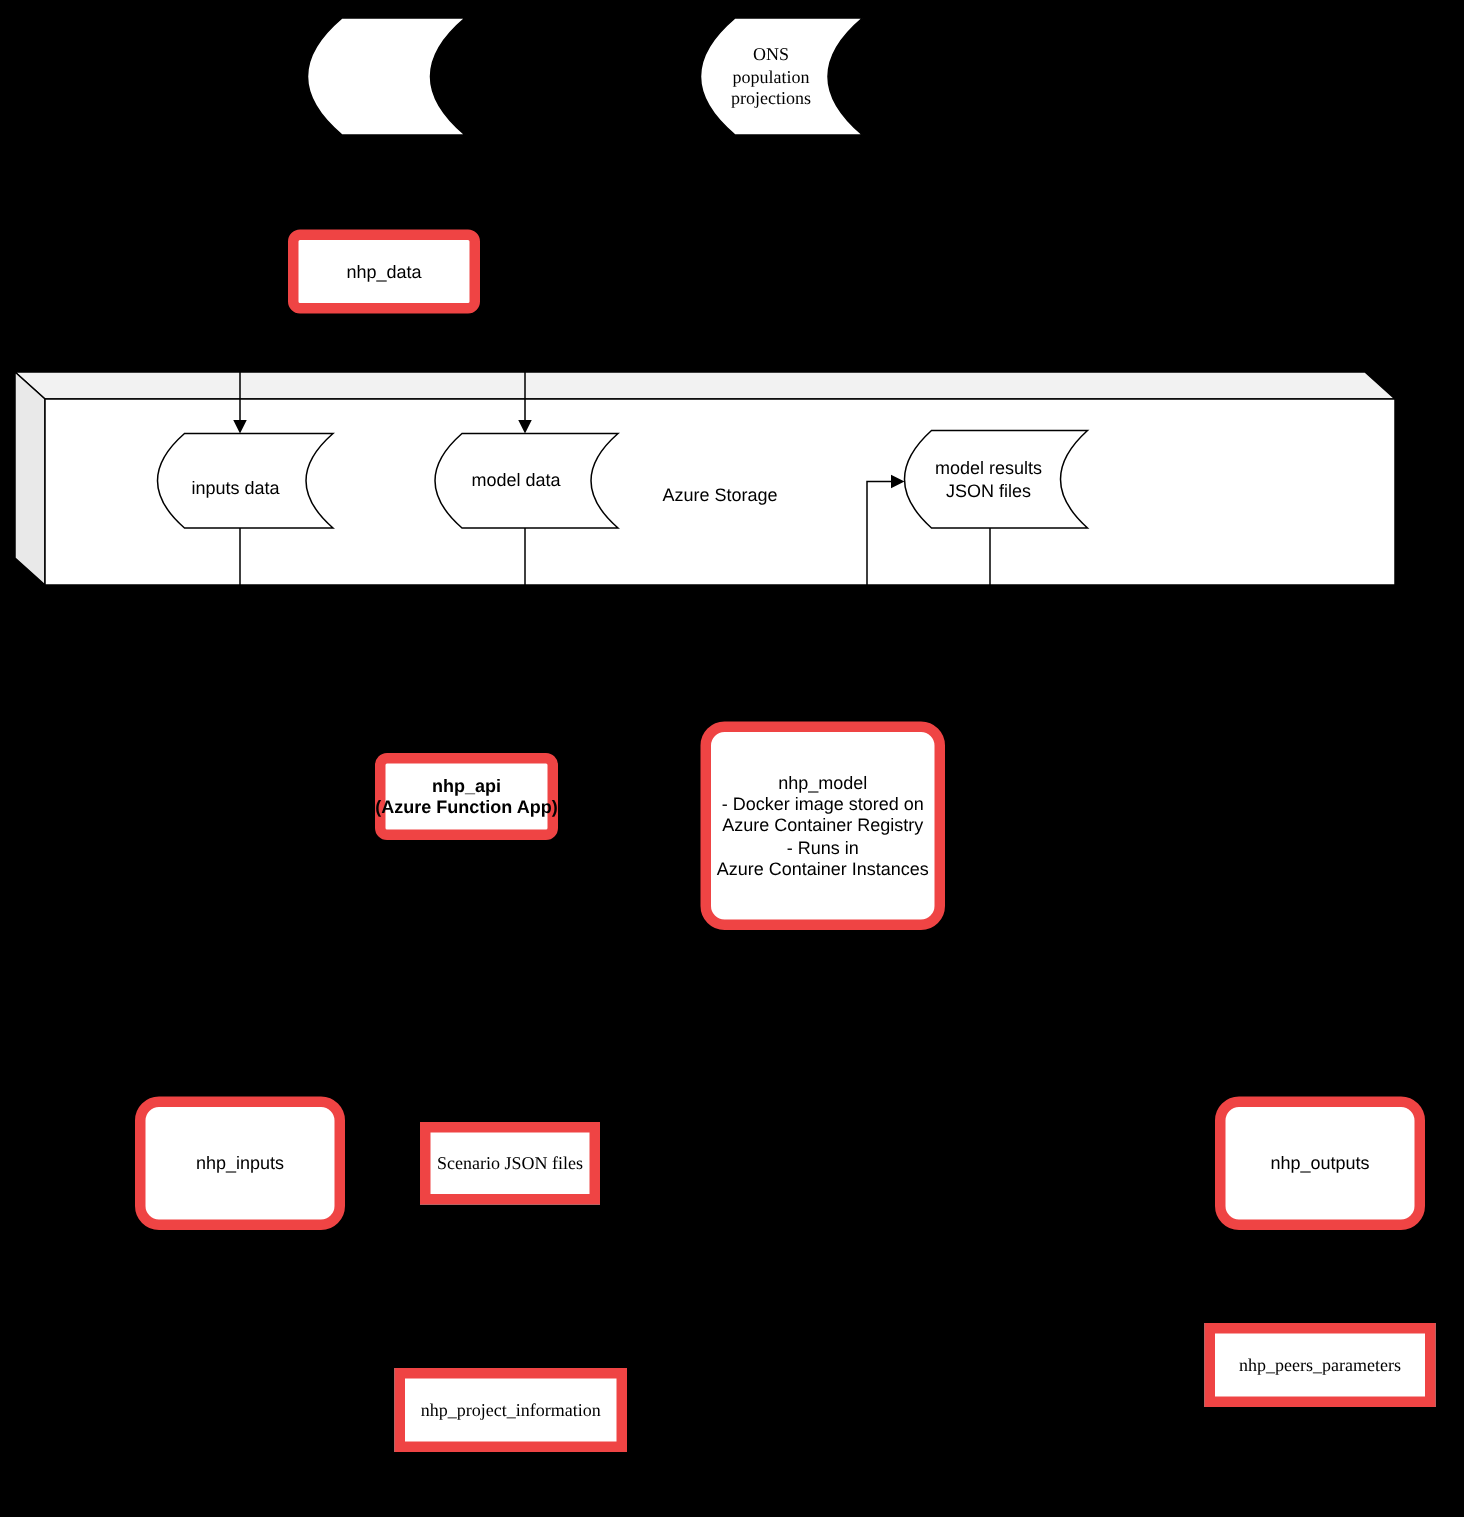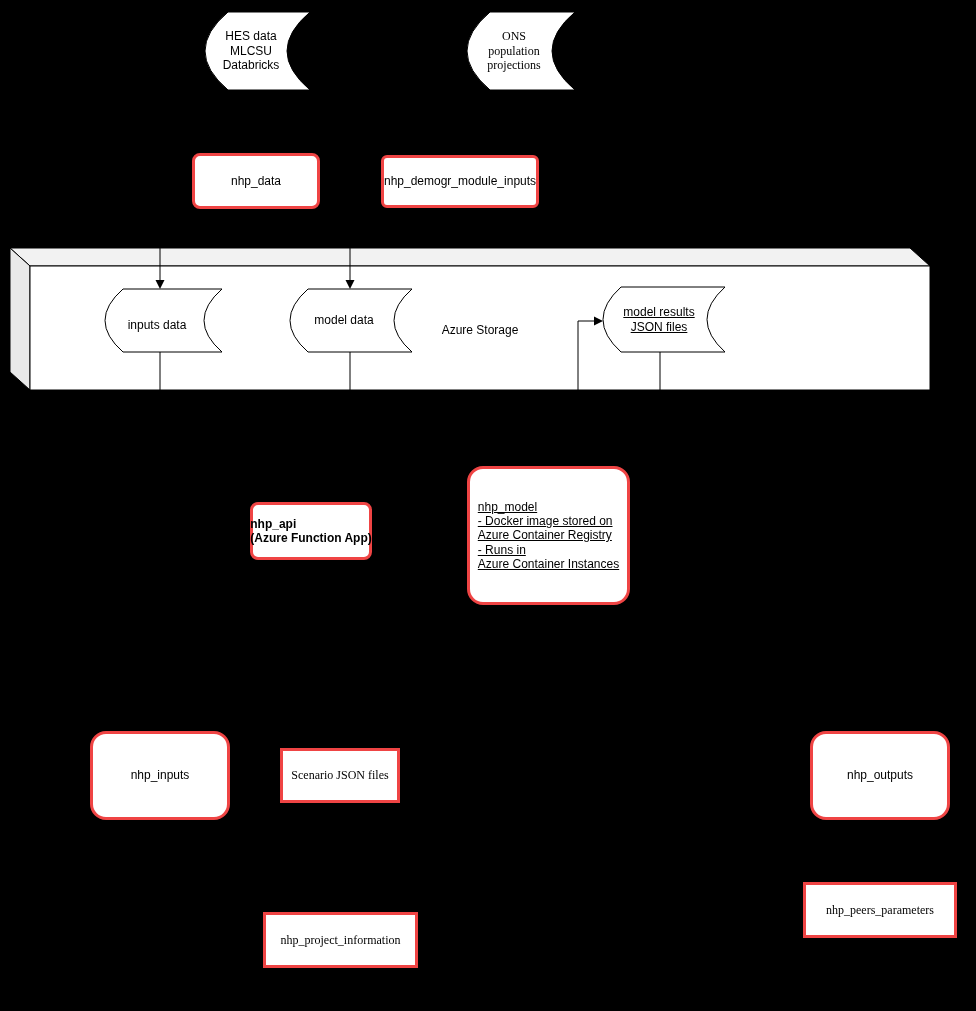--- a/index.html
+++ b/index.html
@@ -18,24 +18,25 @@
     overflow: hidden;
   }
   #diagram-svg {
     position: absolute;
     left: 0;
     top: 0;
   }
   .node {
     position: absolute;
     background: #ffffff;
-    border: 3px solid #ef4444;
+    border: 7px solid #ef4444;
     display: flex;
     align-items: center;
     justify-content: center;
+    text-align: center;
     white-space: pre;
     line-height: 1.2;
     box-sizing: border-box;
   }
   .svg-label {
     position: absolute;
     display: flex;
     align-items: center;
     justify-content: center;
     text-align: center;
@@ -79,45 +80,41 @@
       <path d="M 621 287 L 725 287 Q 689 319.5 725 352 L 621 352 Q 585 319.5 621 287 Z"></path>
     </g>
 
     <g fill="#000000" stroke="none">
       <polygon points="160,289 155.5,280 164.5,280"></polygon>
       <polygon points="350,289 345.5,280 354.5,280"></polygon>
       <polygon points="603,321 594,316.5 594,325.5"></polygon>
     </g>
   </svg>
 
-  <div class="svg-label" style="left:205px; top:12px; width:92px; height:78px;">HES data
-MLCSU
-Databricks</div>
 
   <div class="svg-label" style="left:467px; top:12px; width:94px; height:78px;font-family:Liberation Serif, serif;">ONS
 population
 projections</div>
 
   <div class="svg-label" style="left:408px; top:320px; width:144px; height:20px;">Azure Storage</div>
 
   <div class="svg-label" style="left:107px; top:289px; width:100px; height:73px;">inputs data</div>
 
   <div class="svg-label" style="left:292px; top:289px; width:104px; height:63px;">model data</div>
 
-  <div class="svg-label" style="left:607px; top:287px; width:104px; height:65px;text-decoration:underline;">model results
+  <div class="svg-label" style="left:607px; top:287px; width:104px; height:65px;">model results
 JSON files</div>
 
   <div class="node r8" style="left:192px; top:153px; width:128px; height:56px;">nhp_data</div>
 
-  <div class="node r6" style="left:381px; top:155px; width:158px; height:53px;">nhp_demogr_module_inputs</div>
 
   <div class="node r8" style="left:250px; top:502px; width:122px; height:58px;font-weight:bold;">nhp_api
 (Azure Function App)</div>
 
-  <div class="node r16" style="left:467px; top:466px; width:163px; height:139px;text-decoration:underline;">nhp_model
+  <div class="node r16" style="left:467px; top:481px; width:163px; height:139px;">nhp_model
 - Docker image stored on
 Azure Container Registry
 - Runs in
 Azure Container Instances</div>
 
   <div class="node r16" style="left:90px; top:731px; width:140px; height:89px;">nhp_inputs</div>
 
   <div class="node r0" style="left:280px; top:748px; width:120px; height:55px;">Scenario JSON files</div>
 
   <div class="node r16" style="left:810px; top:731px; width:140px; height:89px;">nhp_outputs</div>

